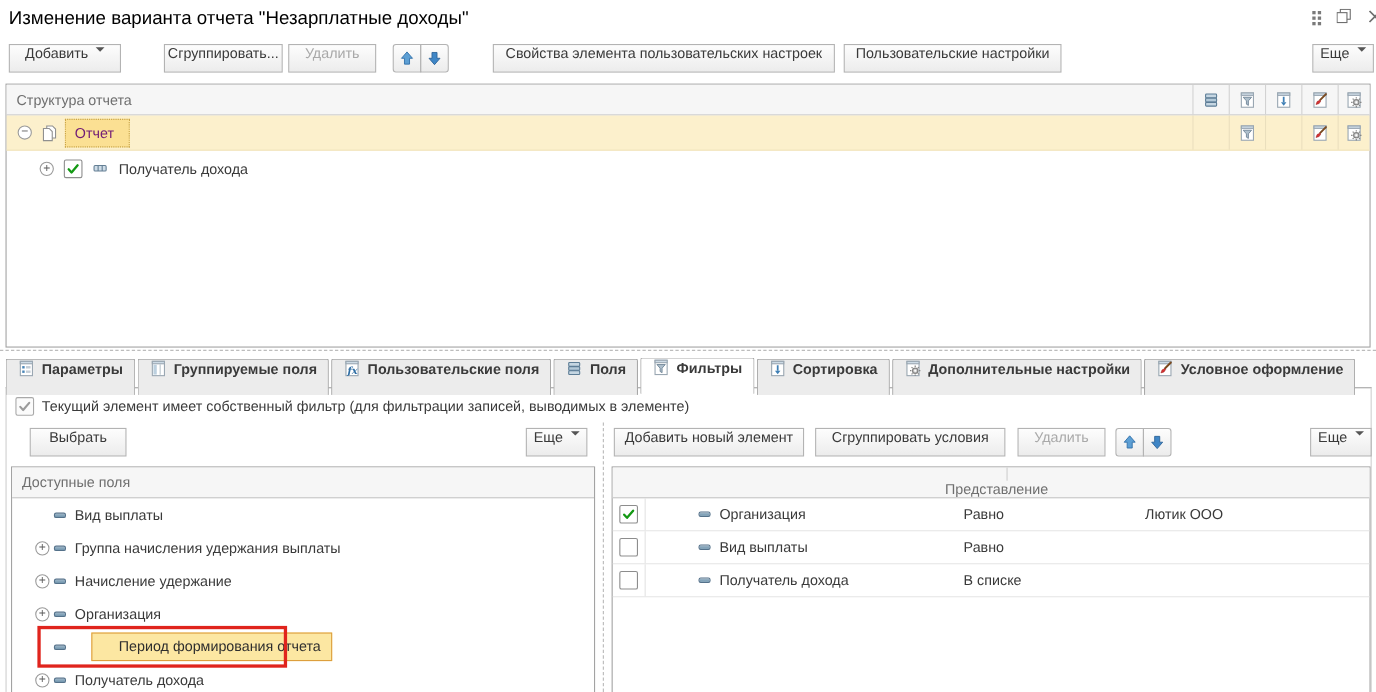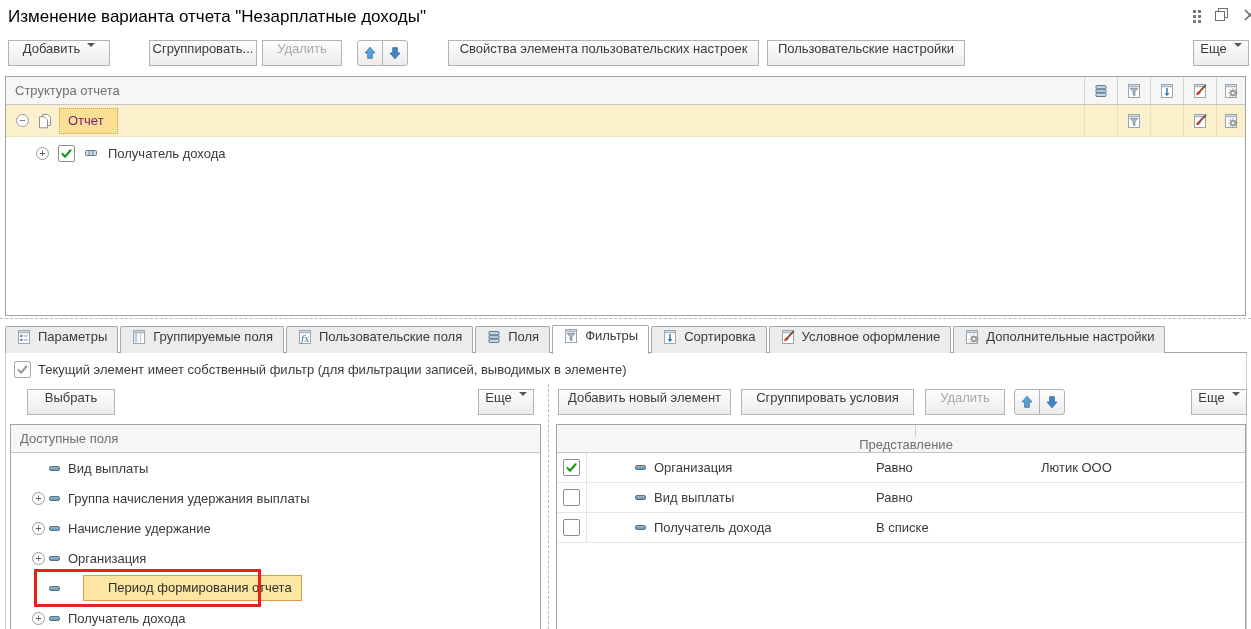--- a/index.html
+++ b/index.html
@@ -47,21 +47,21 @@
   .cbx svg { width:13px; height:13px; }
   .icon16 { width:16px; height:16px; display:block; }
   .row-report { position:absolute; left:0; right:0; top:28px; height:32px; background:#fcf0cc;
     display:flex; align-items:center; border-bottom:1px solid #f0e3bc; }
   .sel-cell { background:#fbe093; border:1px dotted #c9a54a; padding:4px 13px 5px 8px; color:#701a75; }
   .row-child { position:absolute; left:0; right:0; top:60px; height:32px; display:flex; align-items:center; }
   
   .tabbar { position:absolute; top:325px; left:5px; right:4px; height:28px; display:flex; gap:2px;
     border-bottom:1px solid #a3a3a3; z-index:3; }
   .tab { height:27px; margin-top:1px; background:#ececec; border:1px solid #a8a8a8; border-bottom:none;
-    border-radius:2px 2px 0 0; display:flex; align-items:flex-start; gap:6px; padding:2px 10px; white-space:nowrap; }
+    border-radius:2px 2px 0 0; display:flex; align-items:flex-end; gap:6px; padding:16px 10px; white-space:nowrap;font-weight:bold; }
   .tab.active { background:#fff; height:29px; margin-top:0; margin-bottom:-1px; z-index:4; }
   
   .content-frame { position:absolute; top:353px; left:5px; bottom:0; right:4px;
     border-left:1px solid #cfcfcf; border-right:1px solid #cfcfcf; }
   .vsplit { position:absolute; left:548px; top:384px; bottom:0; width:0; border-left:1px dashed #b8b8b8; }
   .hsplit { position:absolute; left:0; right:0; top:318px; height:0; border-top:1px dashed #bcbcbc; }
   .lrow { height:30px; display:flex; align-items:center; position:relative; }
   .rrow { height:30px; display:flex; align-items:center; position:relative; border-bottom:1px solid #e7e7e7; }
   .cbcol { width:30px; min-width:30px; height:100%; display:flex; align-items:center; justify-content:center;
     border-right:1px solid #e3e3e3; }
@@ -298,37 +298,37 @@
         <rect x="2.5" y="1.5" width="11" height="2.2" fill="#cddbe6" stroke="#9aa7b2"></rect>
         <path d="M8 5v5" stroke="#3f7fb5" stroke-width="1.6"></path>
         <path d="M8 13.2L5.5 10h5z" fill="#3f7fb5"></path>
       </svg>
     <span>Сортировка</span>
   </div>
   <div class="tab">
     <svg class="icon16" viewBox="0 0 16 16">
         <rect x="2.5" y="1.5" width="11" height="13" fill="#fff" stroke="#9aa7b2"></rect>
         <rect x="2.5" y="1.5" width="11" height="2.2" fill="#cddbe6" stroke="#9aa7b2"></rect>
-        <path d="M13.4 2.6l-5.2 5.2" stroke="#7a4a20" stroke-width="1.8" stroke-linecap="round"></path>
-        <path d="M7.9 8.1L5.4 9.3l-1 2.7 2.8-0.9 1.5-2.2z" fill="#d63333" stroke="#a02020" stroke-width="0.5"></path>
-      </svg>
-    <span>Условное оформление</span>
-  </div>
-  <div class="tab">
-    <svg class="icon16" viewBox="0 0 16 16">
-        <rect x="2.5" y="1.5" width="11" height="13" fill="#fff" stroke="#9aa7b2"></rect>
-        <rect x="2.5" y="1.5" width="11" height="2.2" fill="#cddbe6" stroke="#9aa7b2"></rect>
         <g stroke="#848484" stroke-width="1.1">
           <circle cx="10" cy="10" r="2.4" fill="#cfcfcf"></circle>
           <path d="M10 6.6V5.3M10 13.4v1.3M6.6 10H5.3M13.4 10h1.3M7.6 7.6L6.7 6.7M12.4 12.4l0.9 0.9M7.6 12.4l-0.9 0.9M12.4 7.6l0.9-0.9"></path>
         </g>
         <circle cx="10" cy="10" r="0.9" fill="#fff" stroke="none"></circle>
       </svg>
     <span>Дополнительные настройки</span>
   </div>
+  <div class="tab">
+    <svg class="icon16" viewBox="0 0 16 16">
+        <rect x="2.5" y="1.5" width="11" height="13" fill="#fff" stroke="#9aa7b2"></rect>
+        <rect x="2.5" y="1.5" width="11" height="2.2" fill="#cddbe6" stroke="#9aa7b2"></rect>
+        <path d="M13.4 2.6l-5.2 5.2" stroke="#7a4a20" stroke-width="1.8" stroke-linecap="round"></path>
+        <path d="M7.9 8.1L5.4 9.3l-1 2.7 2.8-0.9 1.5-2.2z" fill="#d63333" stroke="#a02020" stroke-width="0.5"></path>
+      </svg>
+    <span>Условное оформление</span>
+  </div>
 </div>
 
 <div class="content-frame"></div>
 <div class="vsplit"></div>
 
 <div class="abs" style="left:14px; top:361px; display:flex; align-items:center; gap:7px;">
   <span class="cbx" style="border-color:#a9a9a9; background:#fbfbfb;">
     <svg viewBox="0 0 16 16">
         <path d="M3 8.5l3.2 3.5L13 4" fill="none" stroke="#9b9b9b" stroke-width="2.4" stroke-linecap="round" stroke-linejoin="round"></path>
       </svg>

